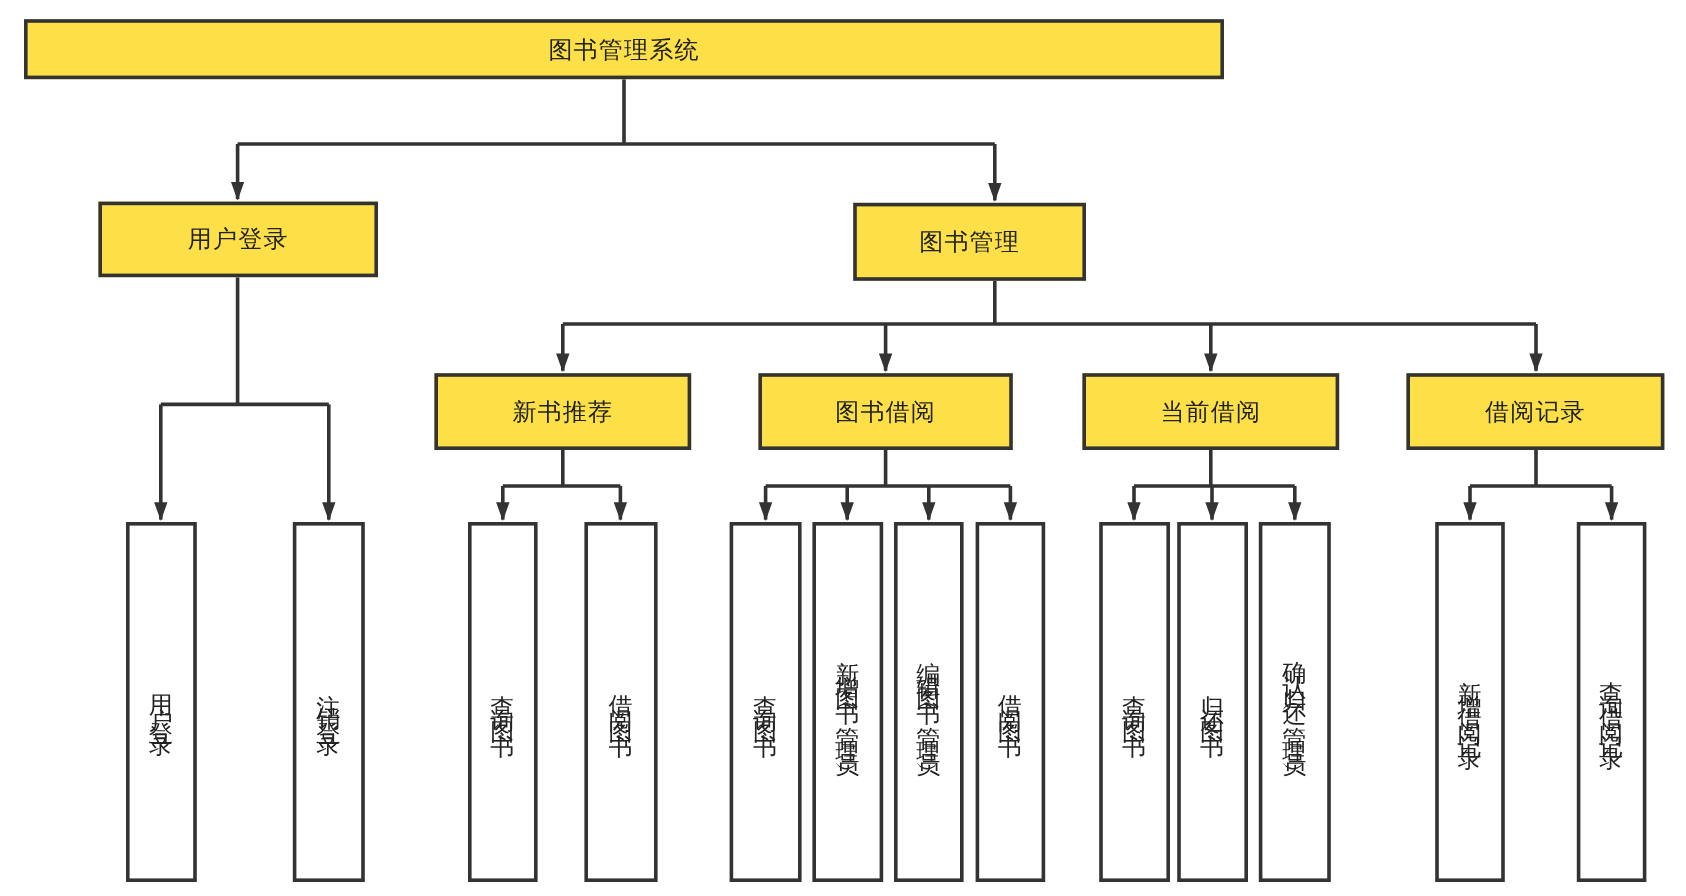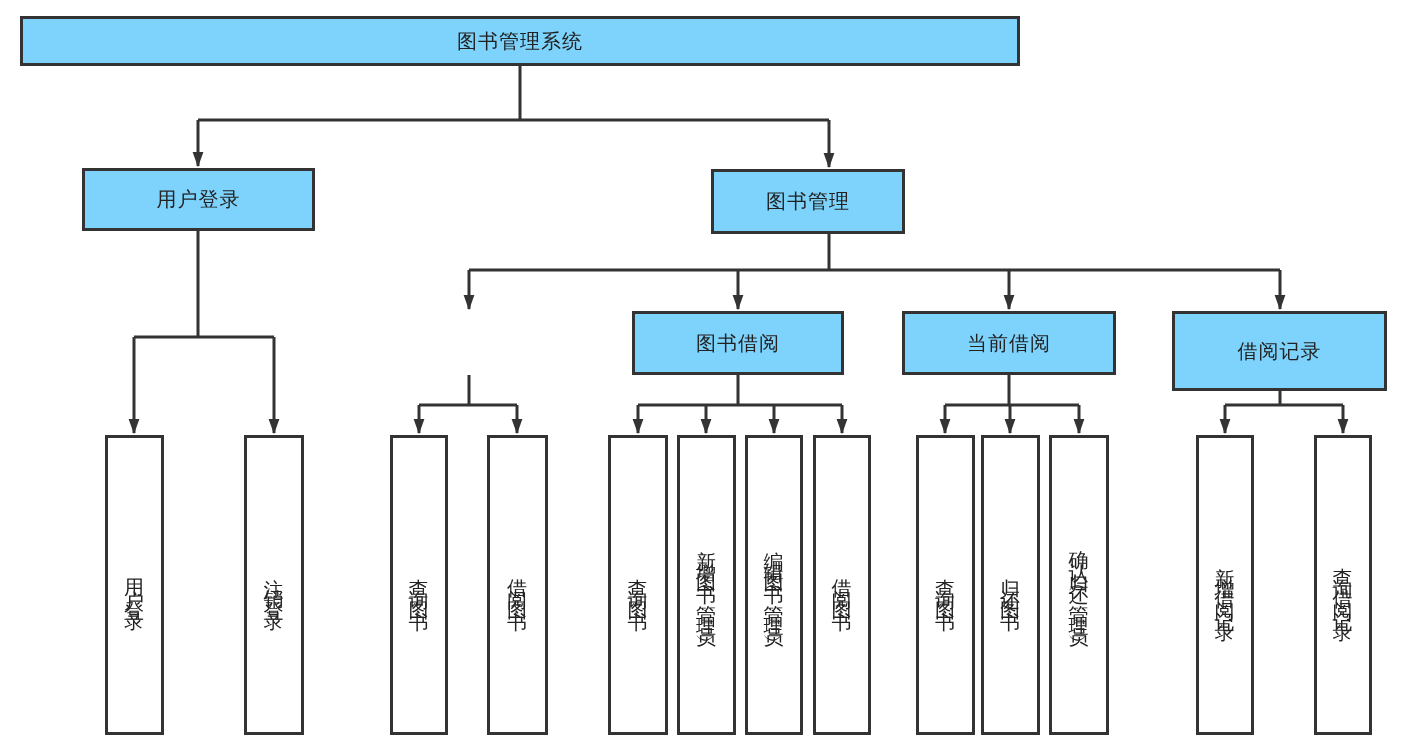--- a/index.html
+++ b/index.html
@@ -15,21 +15,21 @@
     background:var(--bg);
     font-family:"DejaVu Sans","Liberation Sans",sans-serif;
     color:var(--text);
     overflow:hidden;
   }
   #wires{position:absolute;left:0;top:0;width:1405px;height:747px;}
   .hbox{
     position:absolute;
     box-sizing:border-box;
     border:3px solid var(--line);
-    background:#7dd3fc;
+    background:#fde047;
     display:flex;align-items:center;justify-content:center;
     font-size:20px;letter-spacing:1px;
     z-index:2;
   }
   .vbox{
     position:absolute;
     box-sizing:border-box;
     border:3px solid var(--line);
     background:#fff;
     z-index:2;
@@ -101,23 +101,24 @@
       <line x1="1225" y1="405" x2="1225" y2="433" marker-end="url(#arrow)"></line>
       <line x1="1343" y1="405" x2="1343" y2="433" marker-end="url(#arrow)"></line>
     </g>
   </svg>
 
   <div class="hbox" style="left:20px;top:16px;width:1000px;height:50px;">图书管理系统</div>
 
   <div class="hbox" style="left:82px;top:168px;width:233px;height:63px;">用户登录</div>
   <div class="hbox" style="left:711px;top:169px;width:194px;height:65px;">图书管理</div>
 
+  <div class="hbox" style="left:362px;top:311px;width:214px;height:64px;">新书推荐</div>
   <div class="hbox" style="left:632px;top:311px;width:212px;height:64px;">图书借阅</div>
   <div class="hbox" style="left:902px;top:311px;width:214px;height:64px;">当前借阅</div>
-  <div class="hbox" style="left:1172px;top:311px;width:215px;height:80px;">借阅记录</div>
+  <div class="hbox" style="left:1172px;top:311px;width:215px;height:64px;">借阅记录</div>
 
   <div class="vbox" style="left:105px;top:435px;width:59px;height:300px;">
     <span>用户登录</span>
   </div>
   <div class="vbox" style="left:244px;top:435px;width:60px;height:300px;">
     <span>注销登录</span>
   </div>
 
   <div class="vbox" style="left:390px;top:435px;width:58px;height:300px;">
     <span>查询图书</span>

